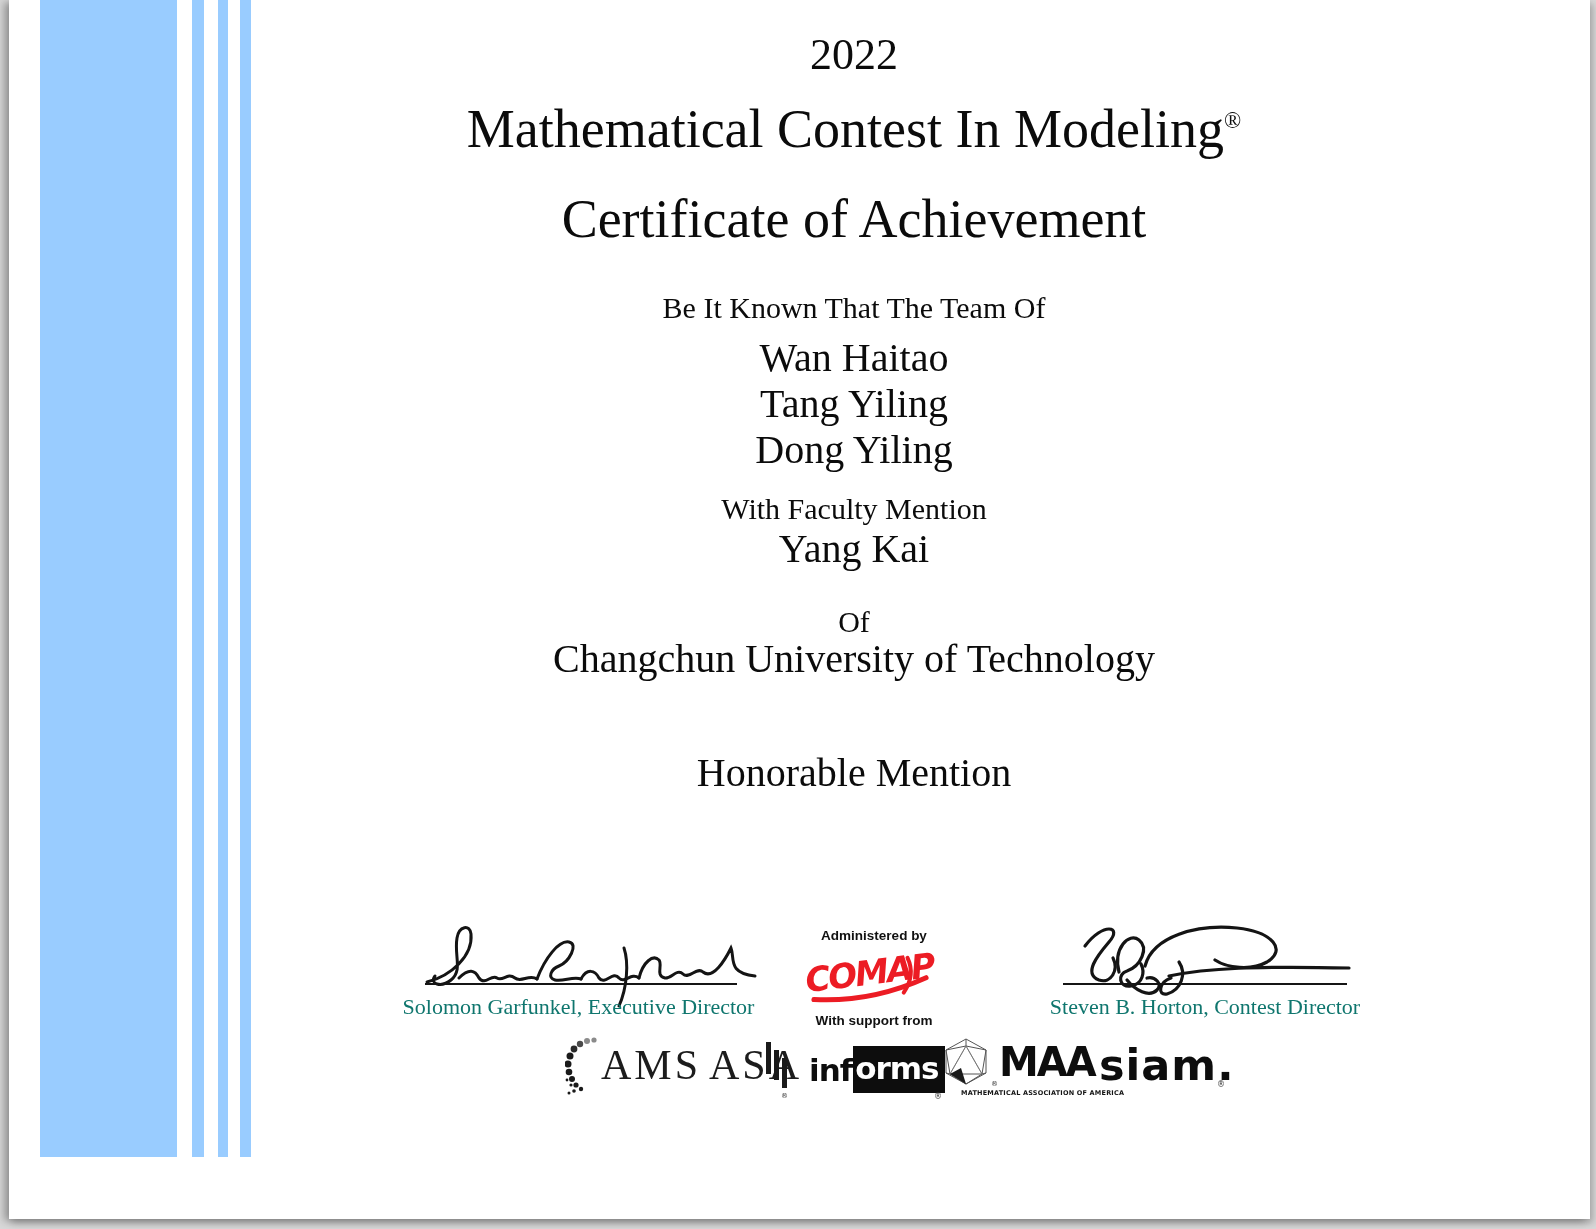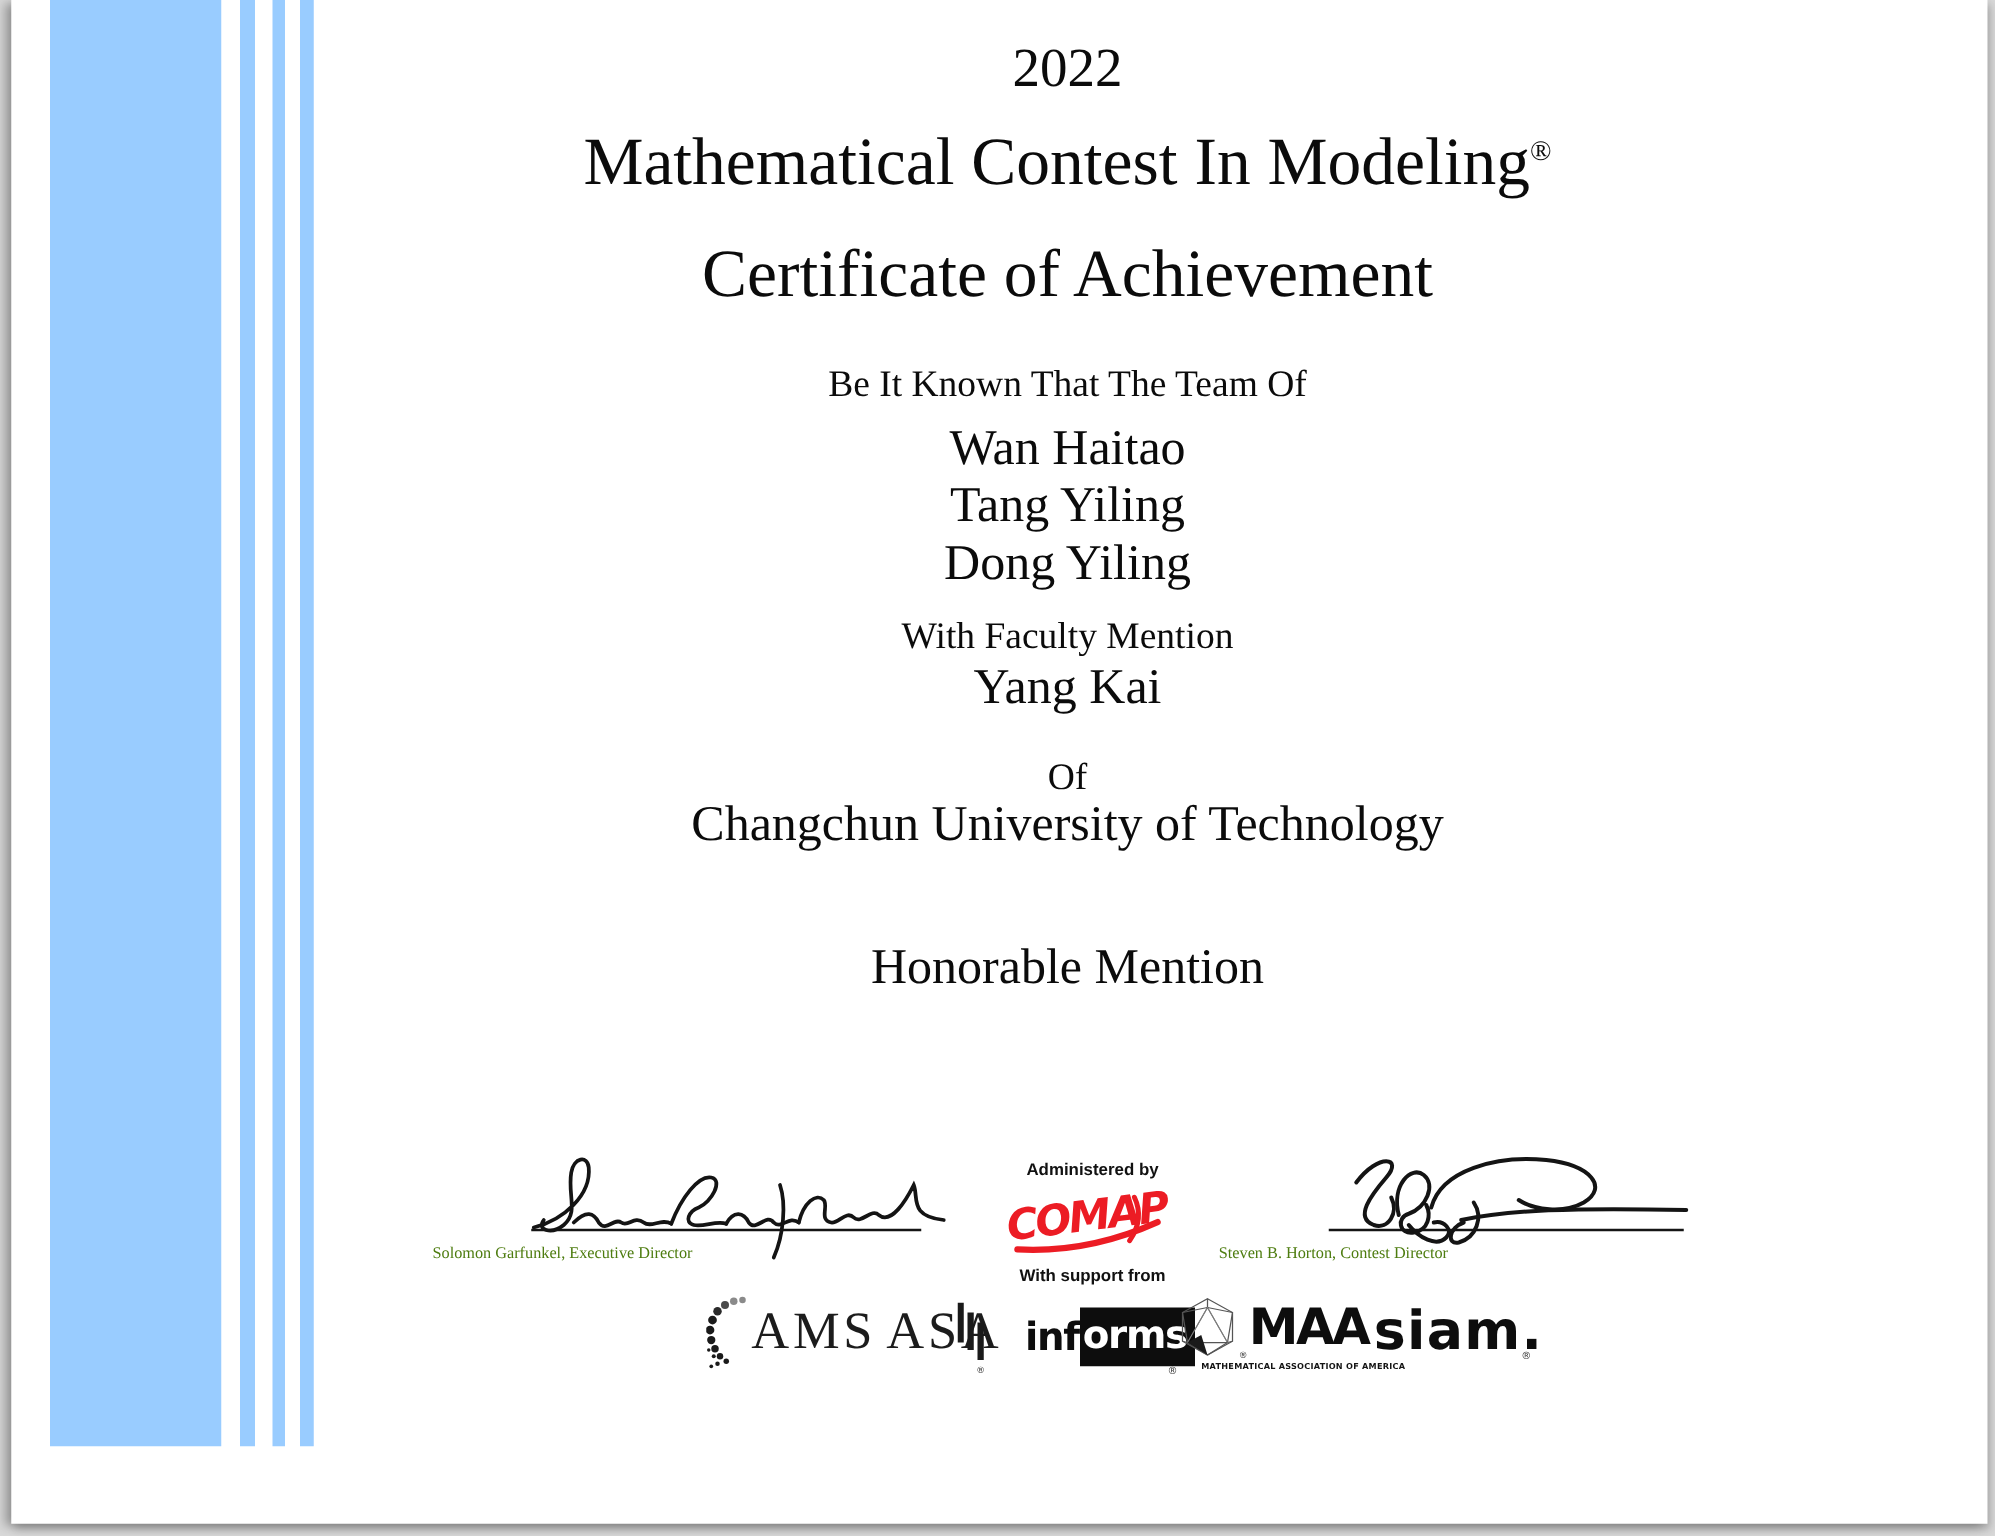--- a/index.html
+++ b/index.html
@@ -41,21 +41,21 @@
   .adv-label { top: 492px; }
   .adv-name  { top: 527px; }
   .of-label  { top: 605px; }
   .institute { top: 637px; }
   .des-label { top: 715px; }
   .designation{ top: 751px; }
 
   .sig-svg { position: absolute; }
   .sig-line { position: absolute; height: 2px; background: #151515; }
   .sig-caption {
-    position: absolute; text-align: left; font-size: 13px; color: #4d7c0f;
+    position: absolute; text-align: center; font-size: 22px; color: #0f766e;
     white-space: nowrap;
   }
   .sans-bold {
     position: absolute; left: 700px; width: 330px; text-align: center;
     font-family: "Liberation Sans", sans-serif; font-weight: bold;
     font-size: 13.5px; color: #111; white-space: nowrap;
   }
   .admin-by { top: 928px; }
   .support  { top: 1013px; }
 
@@ -65,21 +65,21 @@
     letter-spacing: 3px;
   }
   .informs {
     font-family: "DejaVu Sans", sans-serif; font-weight: bold;
     font-size: 31px; color: #0d0d0d; display: flex; align-items: center;
   }
   .informs .boxed {
     background: #0d0d0d; color: #ffffff; padding: 4px 6px 7px 2px; margin-left: 1px;
     letter-spacing: -1px;
   }
-  .informs .prefix { letter-spacing: -1px; margin-left: 11px; }
+  .informs .prefix { letter-spacing: -1px; }
   .maa-text {
     font-family: "DejaVu Sans", sans-serif; font-weight: bold;
     font-size: 40px; color: #0d0d0d; letter-spacing: -2px;
   }
   .maa-caption {
     position: absolute; font-family: "DejaVu Sans", sans-serif; font-weight: bold;
     font-size: 6.5px; color: #141414; letter-spacing: 0.2px; white-space: nowrap;
   }
   .siam-text {
     font-family: "DejaVu Sans", sans-serif; font-weight: bold;

